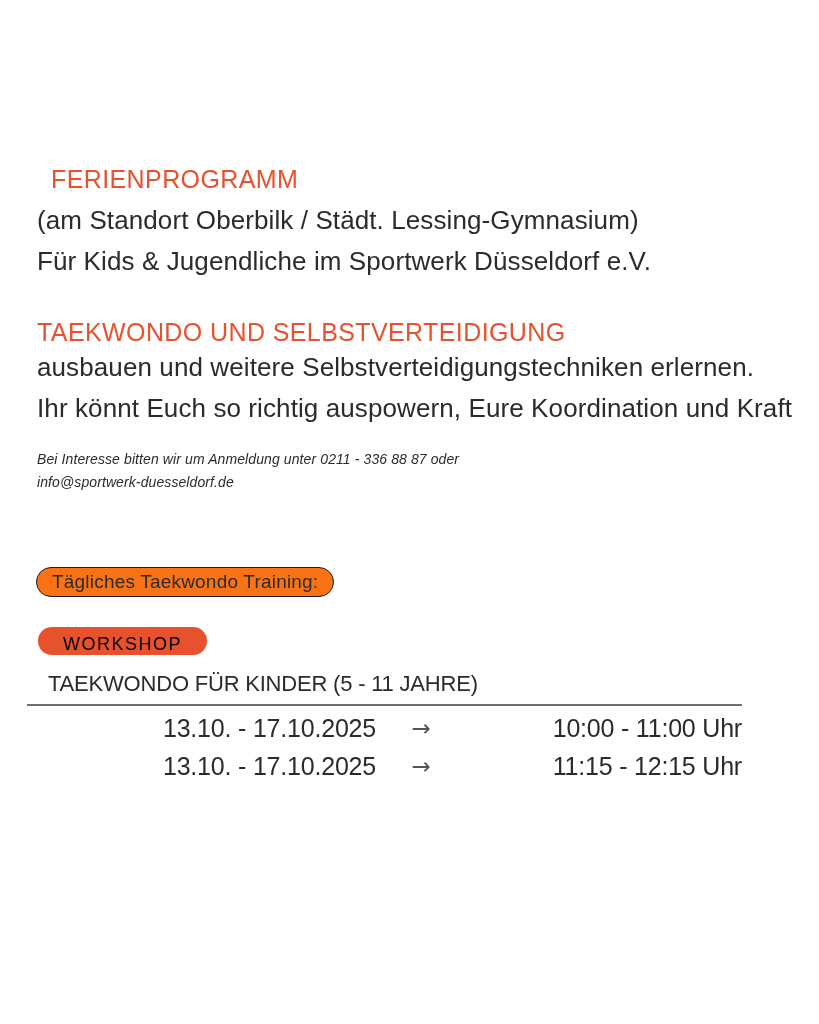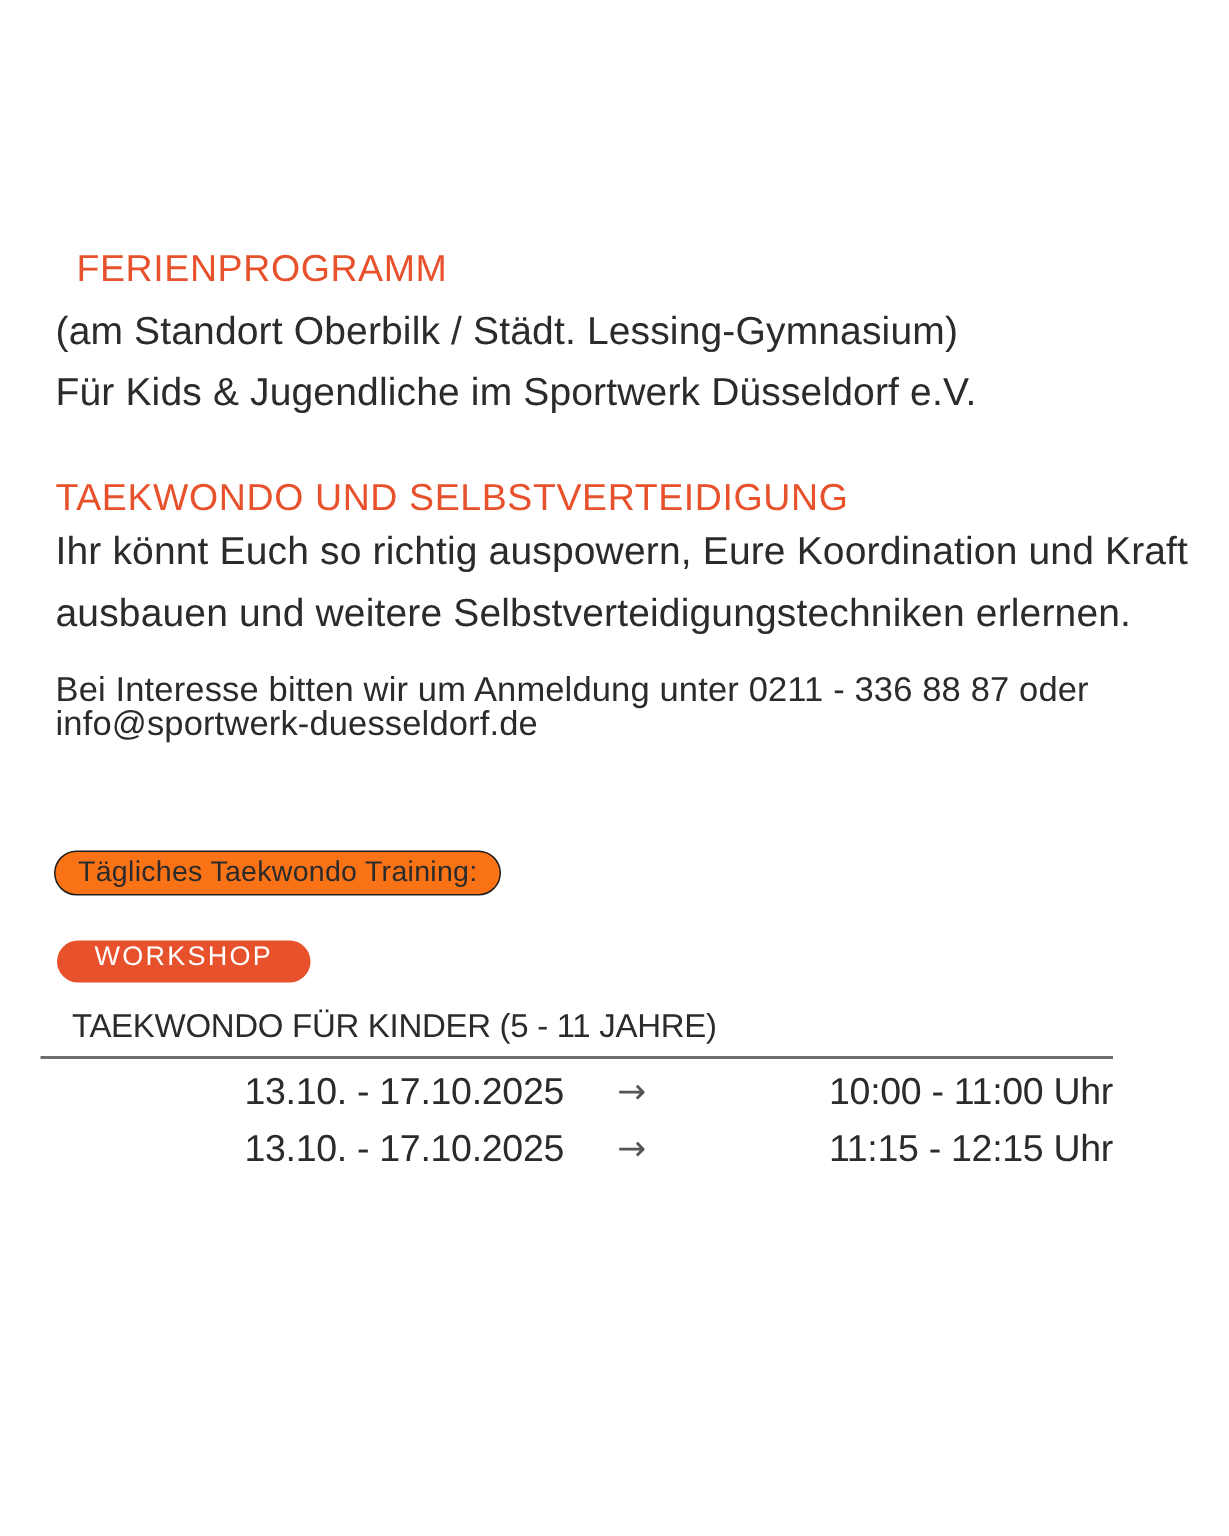--- a/index.html
+++ b/index.html
@@ -45,24 +45,25 @@
     letter-spacing: 0.1px;
     white-space: nowrap;
   }
   .program-lines  { top: 200px; }
   .activity-lines { top: 347px; }
 
   .contact-lines {
     position: absolute;
     left: 37px;
     top: 448px;
-    font-size: 23px;
+    font-size: 14px;
     line-height: 23px;
     letter-spacing: 0.1px;
     white-space: nowrap;
+    font-style: italic;
   }
 
   .training-badge {
     position: absolute;
     left: 36px;
     top: 567px;
     height: 30px;
     border: 1.5px solid #1E1E1E;
     border-radius: 16px;
     padding: 0 15px;
@@ -73,25 +74,25 @@
     background: #f97316;
     white-space: nowrap;
   }
 
   .workshop-badge {
     position: absolute;
     left: 38px;
     top: 627px;
     height: 28px;
     background: var(--accent);
-    color: #ffffff;
+    color: #000000;
     border-radius: 14px;
     padding: 0 25px;
     display: inline-flex;
-    align-items: flex-start;
+    align-items: flex-end;
     font-size: 18px;
     letter-spacing: 1.5px;
     white-space: nowrap;
   }
 
   .schedule {
     position: absolute;
     left: 27px;
     top: 671px;
     width: 715px;
@@ -139,22 +140,22 @@
   <div class="orange-heading program-title">FERIENPROGRAMM</div>
 
   <div class="body-lines program-lines">
       <div>(am Standort Oberbilk / Städt. Lessing-Gymnasium)</div>
       <div>Für Kids &amp; Jugendliche im Sportwerk Düsseldorf e.V.</div>
     </div>
 
   <div class="orange-heading activity-title">TAEKWONDO UND SELBSTVERTEIDIGUNG</div>
 
   <div class="body-lines activity-lines">
+      <div>ausbauen und weitere Selbstverteidigungstechniken erlernen.</div>
       <div>Ihr könnt Euch so richtig auspowern, Eure Koordination und Kraft</div>
-      <div>ausbauen und weitere Selbstverteidigungstechniken erlernen.</div>
     </div>
 
   <div class="contact-lines">
       <div>Bei Interesse bitten wir um Anmeldung unter 0211 - 336 88 87 oder</div>
       <div>info@sportwerk-duesseldorf.de</div>
     </div>
 
   <div class="training-badge">
     <span>Tägliches Taekwondo Training:</span>
   </div>

